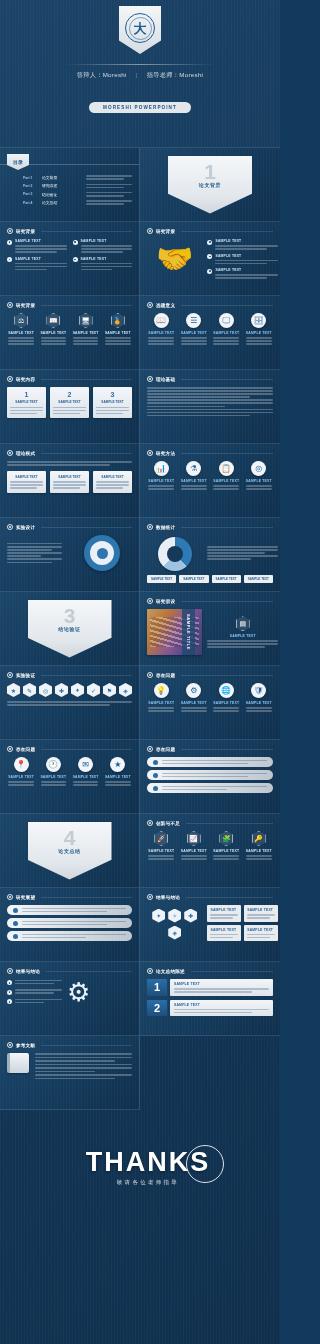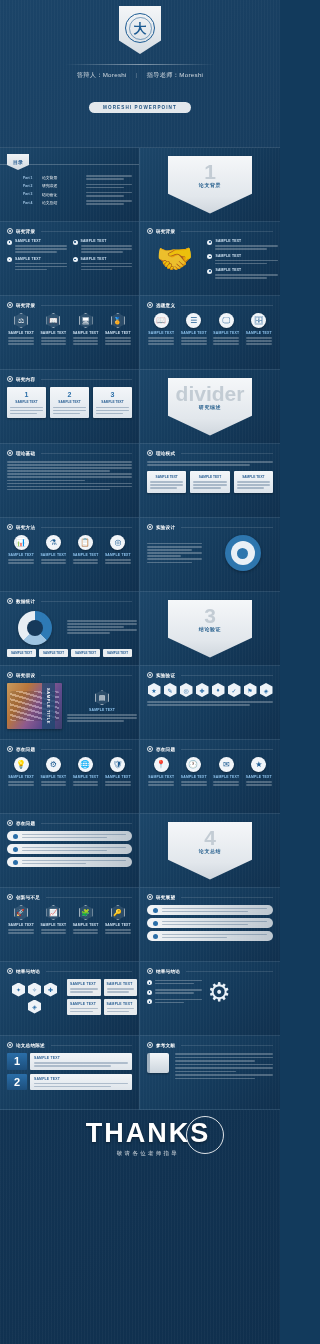--- a/index.html
+++ b/index.html
@@ -290,21 +290,21 @@
 
   
   .boxgrid{display:grid;grid-template-columns:1fr 1fr;gap:3px;}
   .bx{background:rgba(255,255,255,.90);border-radius:1px;padding:3px;}
   .bx .ln{background:rgba(30,70,110,.28);}
   .bx .mini-title{color:#2b6094;}
 
   
   .thanks{
     height:104px;
-    display:flex;align-items:flex-start;justify-content:center;
+    display:flex;align-items:center;justify-content:center;
     padding-top:10px;
     position:relative;
     margin-left:16px;
   }
   .thanks-wrap{position:relative;text-align:center;}
   .thanks-word{
     font-size:27px;color:#ffffff;font-weight:700;letter-spacing:2px;line-height:1;
     text-shadow:0 1px 3px rgba(0,0,0,.4);
   }
   .thanks-ring{
@@ -598,26 +598,20 @@
           <div class="ct">SAMPLE TEXT</div>
           <div class="lines">
             <i class="ln lg"></i>
             <i class="ln lg"></i>
             <i class="ln md"></i>
           </div>
         </div>
     </div>
   </div>
 
-  <div class="slide divider">
-    <div class="penta">
-      <span class="num">divider</span>
-      <span class="lab">研究综述</span>
-    </div>
-  </div>
 
   <div class="slide">
     <div class="s-head">
       <span class="dot"></span>
       <span class="s-title">理论基础</span>
       <span class="hline"></span>
     </div>
     <div class="lines">
       <i class="ln lg"></i>
         <i class="ln lg"></i>

